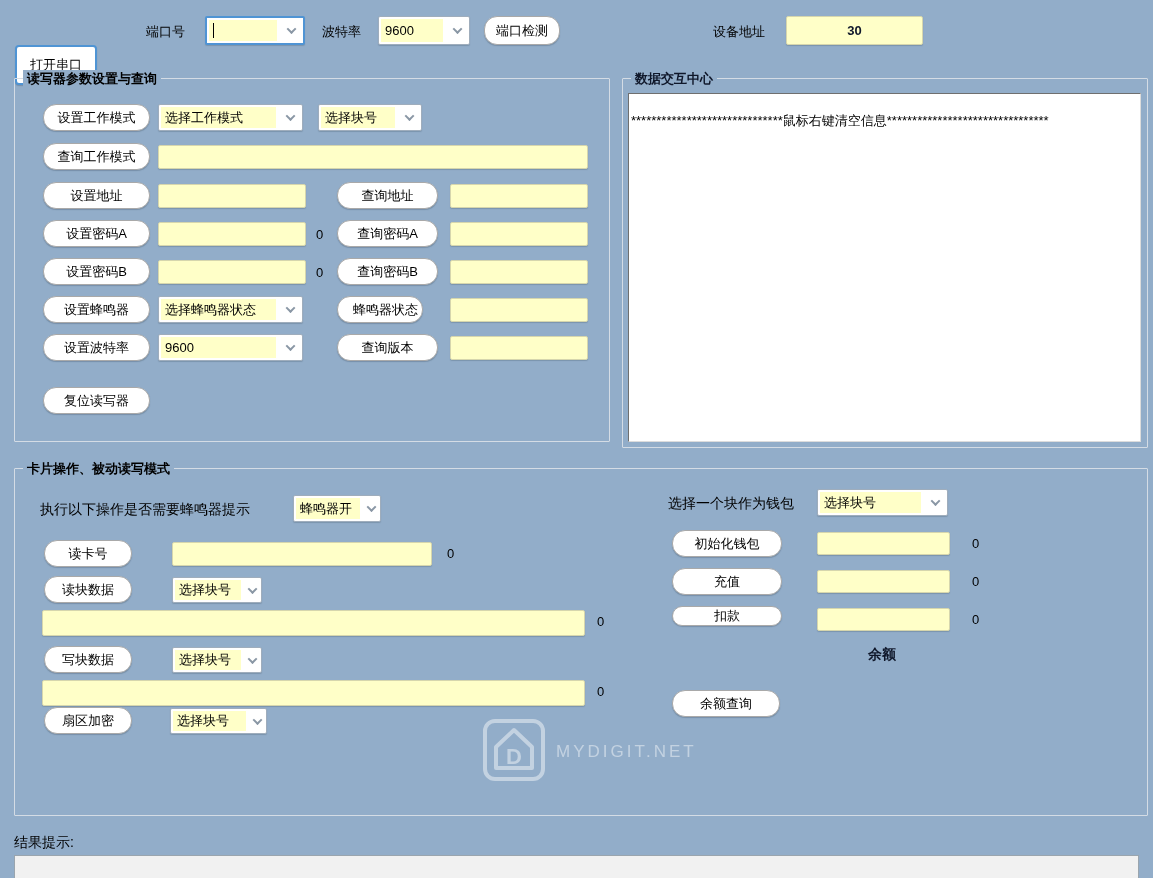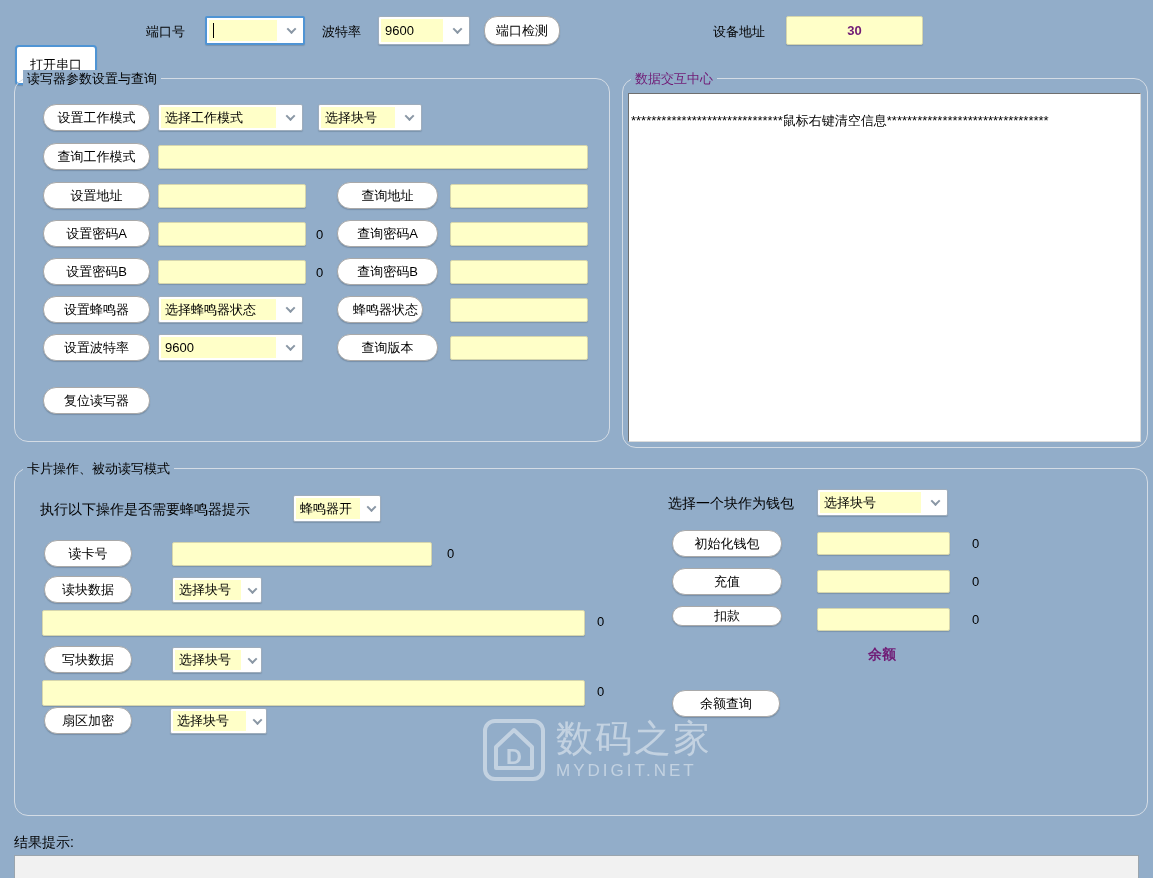--- a/index.html
+++ b/index.html
@@ -43,27 +43,27 @@
     width:24px; display:flex; align-items:center; justify-content:center;
   }
   .chev {
     width:7px; height:7px; border-right:2px solid #8a97a5;
     border-bottom:2px solid #8a97a5; transform:rotate(45deg) translate(-1px,-1px);
   }
   .caret { width:1px; height:15px; background:#000; }
 
   
   .group {
-    position:absolute; border:1px solid #d4dce5; border-radius:14px;
+    position:absolute; border:1px solid #d4dce5; border-radius:1px;font-weight:bold;
   }
   .gtitle {
     position:absolute; top:-9px; left:8px; background:#92adc9;
     padding:0 4px; font-size:13px; white-space:nowrap;
   }
-  .blue { color:#701a75; }
+  .blue { color:#0f172a; }
 
   .lbl { position:absolute; font-size:13px; white-space:nowrap; }
   .zero { position:absolute; font-size:13px; }
 
   
   .dataview {
     position:absolute; background:#ffffff;
     border:1px solid; border-color:#6f6f6f #dcdcdc #dcdcdc #6f6f6f;
     padding:18px 2px; font-size:13px; white-space:nowrap; overflow:hidden;
   }
@@ -251,19 +251,18 @@
 
 <div class="btn" style="left:672px; top:690px; width:108px; height:27px;">余额查询</div>
 
 <div class="wm" style="left:482px; top:718px;">
   <svg width="64" height="64" viewBox="0 0 64 64">
     <rect x="3" y="3" width="58" height="58" rx="10" fill="none" stroke="rgba(255,255,255,0.45)" stroke-width="4"></rect>
     <path d="M32 12 L50 29 L50 50 L14 50 L14 29 Z" fill="none" stroke="rgba(255,255,255,0.45)" stroke-width="4" stroke-linejoin="round"></path>
     <text x="32" y="46" text-anchor="middle" font-size="22" font-weight="bold" fill="rgba(255,255,255,0.45)" font-family="Liberation Sans, sans-serif">D</text>
   </svg>
   <div>
-    <div class="cn">数码之家</div>
     <div class="en">MYDIGIT.NET</div>
   </div>
 </div>
 
 <span class="lbl" style="left:14px; top:834px; font-size:14px;">结果提示:</span>
 <div class="resultbox" style="left:14px; top:855px; width:1125px; height:34px;"></div>
 
 </body></html>

